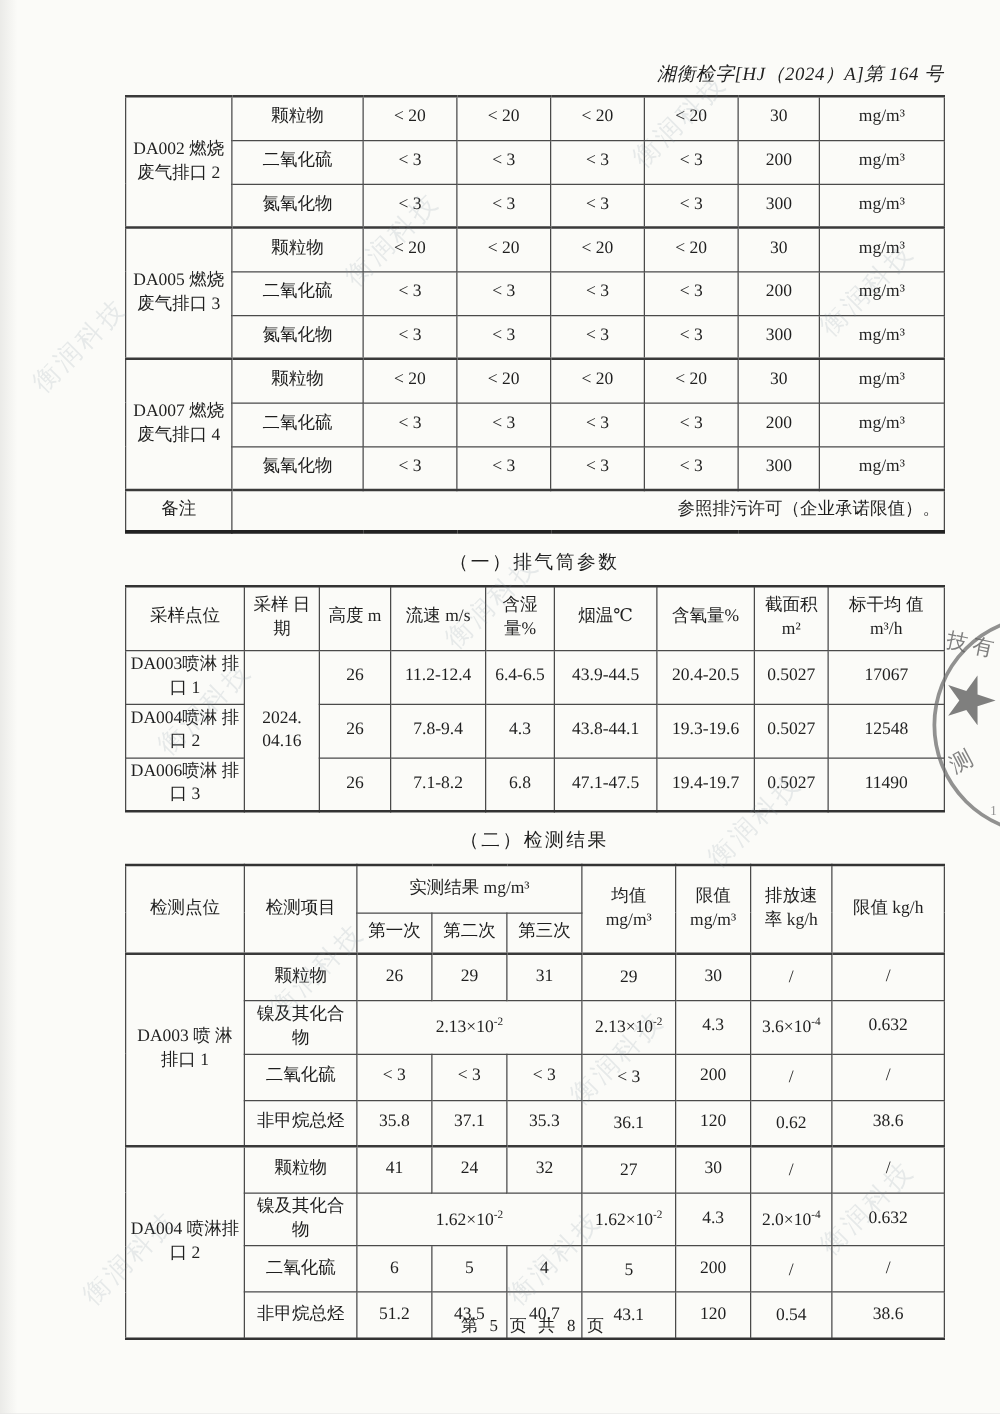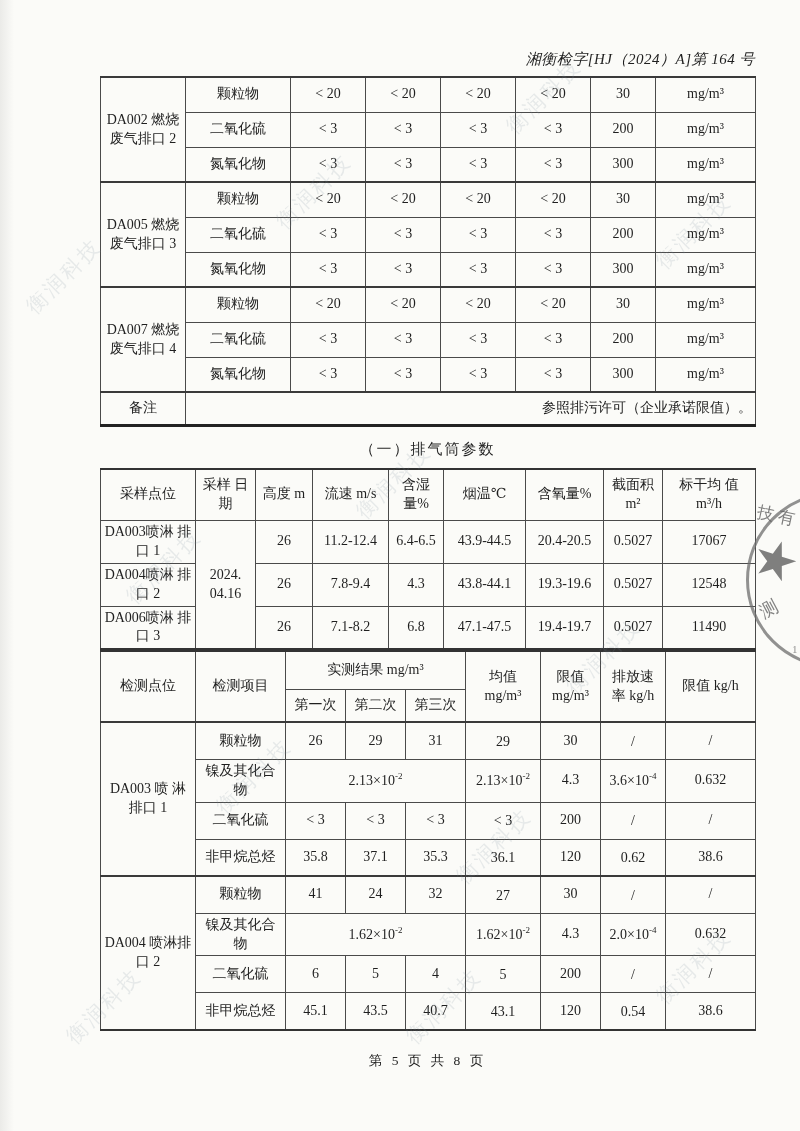--- a/index.html
+++ b/index.html
@@ -244,20 +244,21 @@
           <td>7.1-8.2</td>
           <td>6.8</td>
           <td>47.1-47.5</td>
           <td>19.4-19.7</td>
           <td>0.5027</td>
           <td>11490</td>
         </tr>
       </tbody>
     </table>
 
+    <div class="section-title">（二）检测结果</div>
 
     <table class="t3">
       <colgroup>
         <col style="width:95px">
           <col style="width:90px">
           <col style="width:60px">
           <col style="width:60px">
         <col style="width:60px">
           <col style="width:75px">
           <col style="width:60px">
@@ -346,21 +347,21 @@
           <td>6</td>
           <td>5</td>
           <td>4</td>
           <td><span>5</span><sup></sup></td>
           <td>200</td>
           <td><span>/</span><sup></sup></td>
           <td>/</td>
         </tr>
         <tr>
           <td>非甲烷总烃</td>
-          <td>45.1</td>
+          <td>51.2</td>
           <td>43.5</td>
           <td>40.7</td>
           <td><span>43.1</span><sup></sup></td>
           <td>120</td>
           <td><span>0.54</span><sup></sup></td>
           <td>38.6</td>
         </tr>
       </tbody>
     </table>
 

